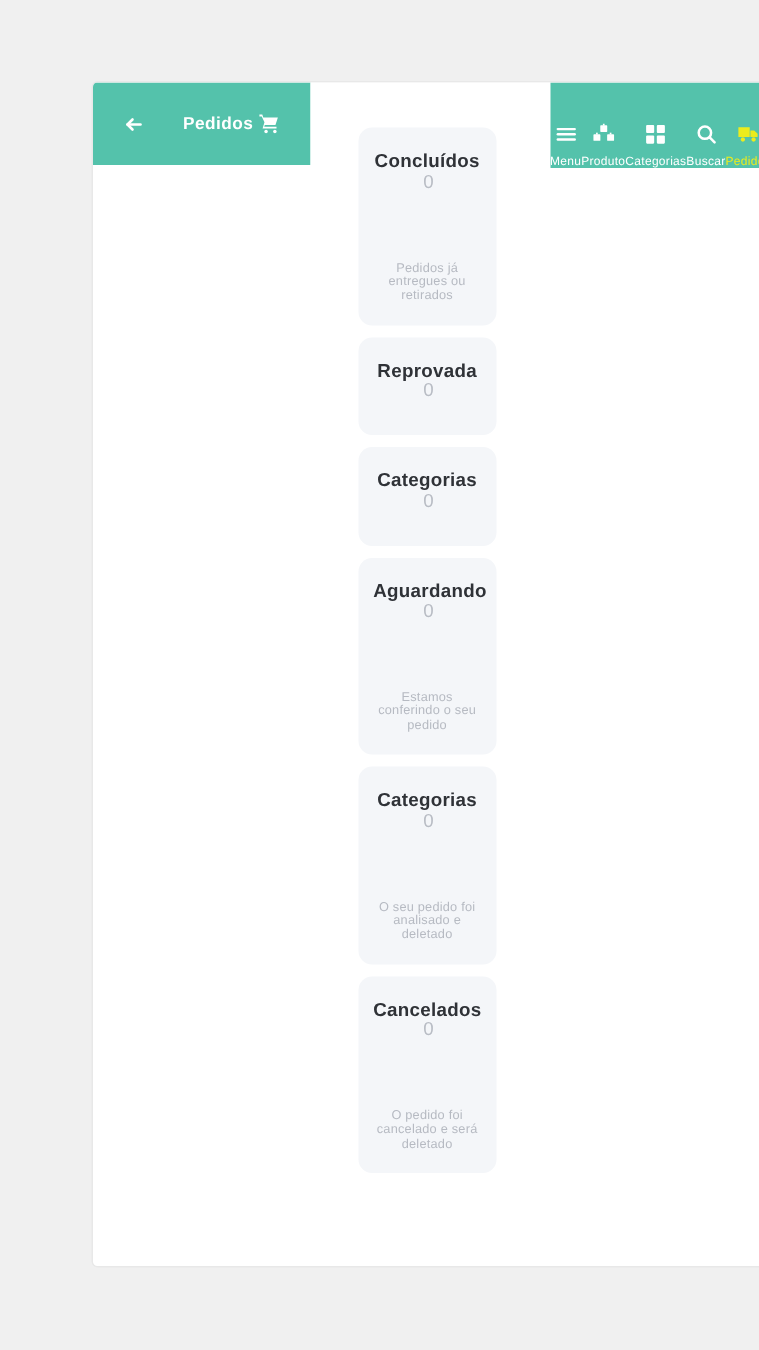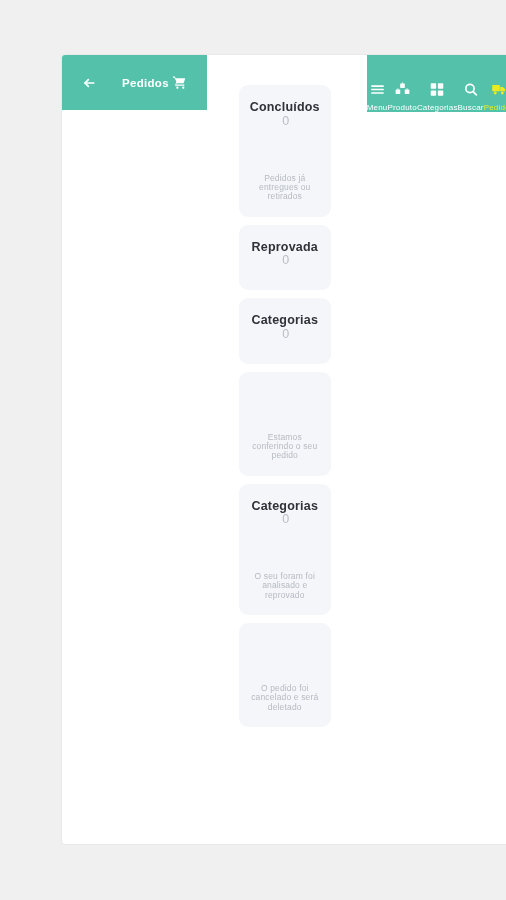--- a/index.html
+++ b/index.html
@@ -184,32 +184,40 @@
       </div>
 
       <div class="status-card">
         <div class="card-title">
           <span>Categorias</span>
           <span class="card-count">0</span>
         </div>
       </div>
 
       <div class="status-card">
+        <div class="card-title">
+          <span>Aguardando</span>
+          <span class="card-count">0</span>
+        </div>
         <div class="card-sub">Estamos conferindo o seu pedido</div>
       </div>
 
       <div class="status-card">
         <div class="card-title">
           <span>Categorias</span>
           <span class="card-count">0</span>
         </div>
-        <div class="card-sub">O seu foram foi analisado e reprovado</div>
-      </div>
-
-      <div class="status-card">
+        <div class="card-sub">O seu pedido foi analisado e deletado</div>
+      </div>
+
+      <div class="status-card">
+        <div class="card-title">
+          <span>Cancelados</span>
+          <span class="card-count">0</span>
+        </div>
         <div class="card-sub">O pedido foi cancelado e será deletado</div>
       </div>
 
     </div>
 
     <div class="bottomnav">
 
       <div class="nav-item">
         <span class="nav-icon">
           <svg width="17" height="15" viewBox="0 0 24 24" stroke="currentColor" stroke-width="2.6" stroke-linecap="round">

